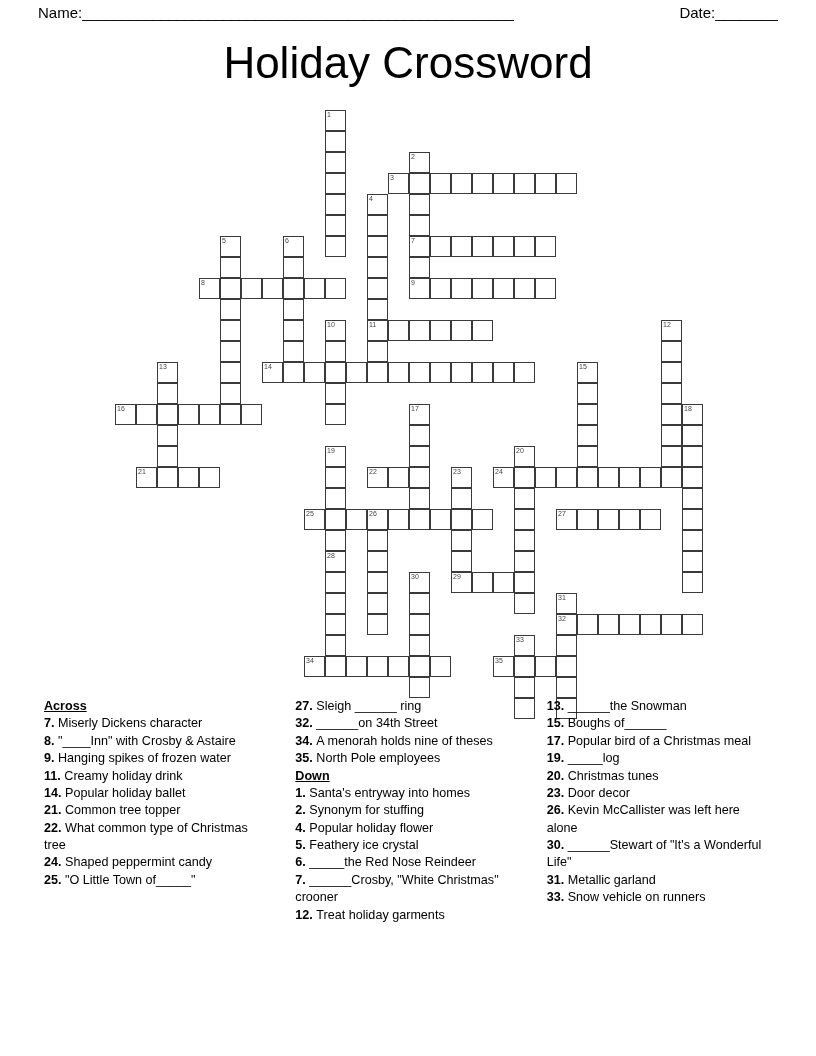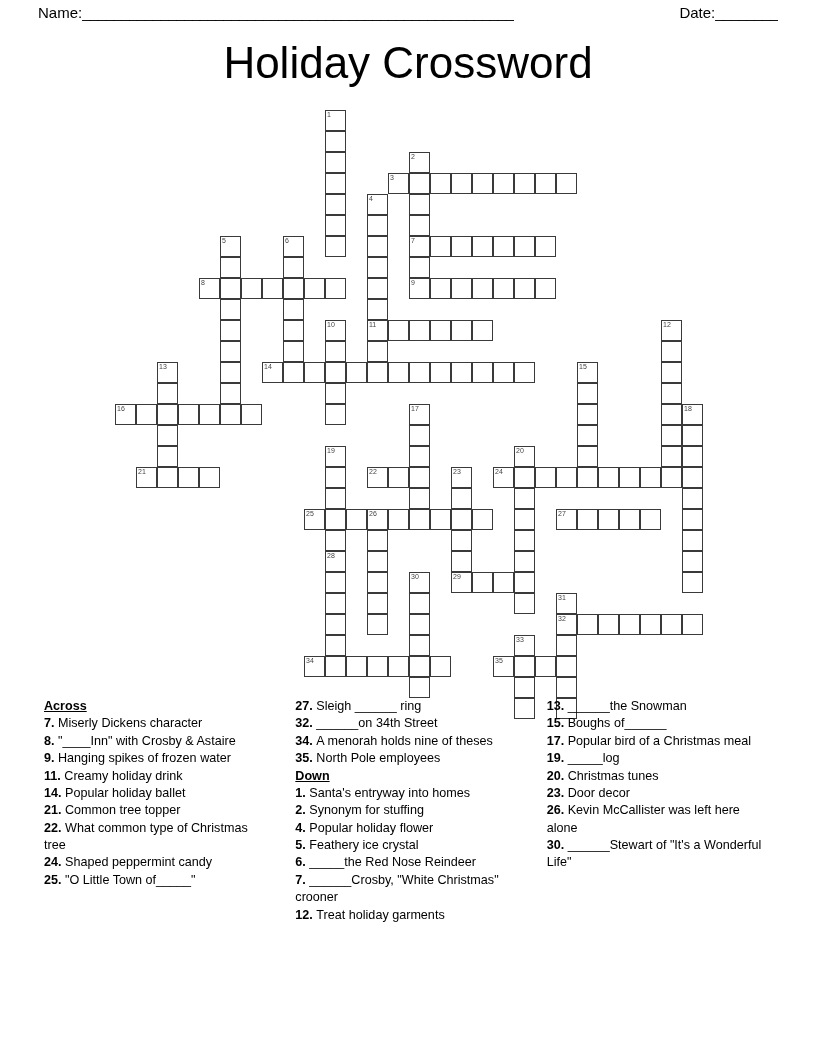--- a/index.html
+++ b/index.html
@@ -434,14 +434,16 @@
     </div>
   <div class="clue-col" id="clue-col-3">
       <div class="clue"><span class="cnum">13. </span><span>______the Snowman</span></div>
       <div class="clue"><span class="cnum">15. </span><span>Boughs of______</span></div>
       <div class="clue"><span class="cnum">17. </span><span>Popular bird of a Christmas meal</span></div>
       <div class="clue"><span class="cnum">19. </span><span>_____log</span></div>
       <div class="clue"><span class="cnum">20. </span><span>Christmas tunes</span></div>
       <div class="clue"><span class="cnum">23. </span><span>Door decor</span></div>
       <div class="clue"><span class="cnum">26. </span><span>Kevin McCallister was left here alone</span></div>
       <div class="clue"><span class="cnum">30. </span><span>______Stewart of "It's a Wonderful Life"</span></div>
+      <div class="clue"><span class="cnum">31. </span><span>Metallic garland</span></div>
+      <div class="clue"><span class="cnum">33. </span><span>Snow vehicle on runners</span></div>
     </div>
 </div>
 
 </body></html>

